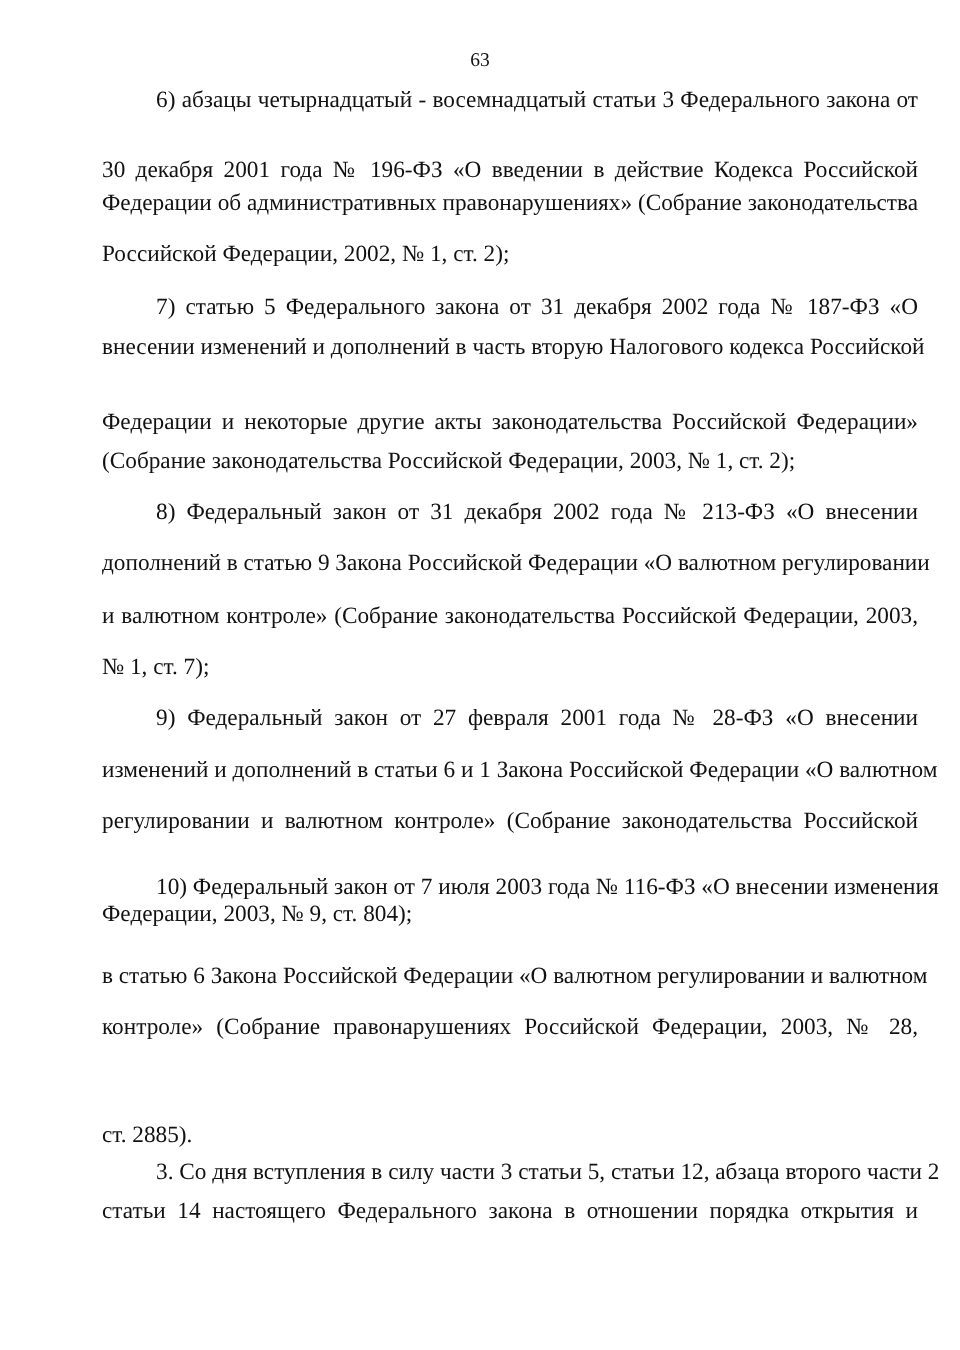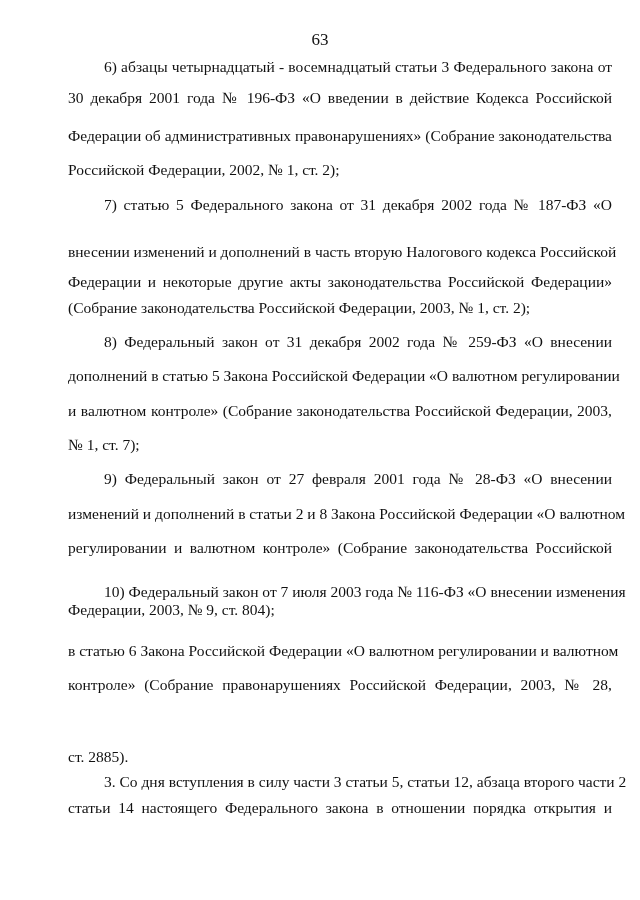--- a/index.html
+++ b/index.html
@@ -1,47 +1,47 @@
 <!DOCTYPE html>
 <html><head>
   <meta charset="utf-8">
   <style>
     html, body { margin: 0; padding: 0; background: #ffffff; }
     body { width: 640px; height: 900px; position: relative; overflow: hidden;
       font-family: "Liberation Serif", "DejaVu Serif", serif; color: #111; }
     .page-number { position: absolute; top: 30px; left: 0; width: 640px; text-align: center;
-      font-size: 17px; line-height: 20px; }
+      font-size: 13px; line-height: 20px; }
     .line { position: absolute; left: 68px; width: 544px; font-size: 15.5px; line-height: 20px;
       white-space: nowrap; text-align: justify; text-align-last: justify; }
     .line.first { left: 104px; width: 508px; }
     .line.last { text-align-last: left; }
   </style>
 </head>
 <body>
 
 <div>
   <div class="page-number">63</div>
 
   <div class="line first" style="top:57px">6) абзацы четырнадцатый - восемнадцатый статьи  3 Федерального закона от</div>
-  <div class="line" style="top:88px">30 декабря 2001 года № 196-ФЗ «О введении в действие Кодекса Российской</div>
+  <div class="line" style="top:104px">30 декабря 2001 года № 196-ФЗ «О введении в действие Кодекса Российской</div>
   <div class="line" style="top:126px">Федерации об административных правонарушениях» (Собрание законодательства</div>
   <div class="line last" style="top:160px">Российской Федерации, 2002, № 1, ст. 2);</div>
 
   <div class="line first" style="top:195px">7) статью 5  Федерального закона от 31 декабря 2002 года   № 187-ФЗ «О</div>
-  <div class="line" style="top:242px">внесении изменений и дополнений в часть вторую Налогового кодекса Российской</div>
+  <div class="line" style="top:222px">внесении изменений и дополнений в часть вторую Налогового кодекса Российской</div>
   <div class="line" style="top:272px">Федерации и некоторые другие акты законодательства Российской Федерации»</div>
   <div class="line last" style="top:298px">(Собрание законодательства Российской Федерации, 2003, № 1, ст. 2);</div>
 
-  <div class="line first" style="top:332px">8) Федеральный закон от 31 декабря 2002 года № 259-ФЗ «О внесении</div>
-  <div class="line" style="top:366px">дополнений в статью 5 Закона Российской Федерации «О валютном регулировании</div>
+  <div class="line first" style="top:332px">8) Федеральный закон от 31 декабря 2002 года № 213-ФЗ «О внесении</div>
+  <div class="line" style="top:366px">дополнений в статью 9 Закона Российской Федерации «О валютном регулировании</div>
   <div class="line" style="top:401px">и валютном контроле» (Собрание законодательства Российской Федерации, 2003,</div>
   <div class="line last" style="top:435px">№ 1, ст. 7);</div>
 
   <div class="line first" style="top:469px">9) Федеральный закон от 27 февраля 2001 года № 28-ФЗ «О внесении</div>
-  <div class="line" style="top:504px">изменений и дополнений в статьи 2 и 8 Закона Российской Федерации «О валютном</div>
+  <div class="line" style="top:504px">изменений и дополнений в статьи 6 и 1 Закона Российской Федерации «О валютном</div>
   <div class="line" style="top:538px">регулировании и валютном контроле» (Собрание законодательства Российской</div>
   <div class="line last" style="top:600px">Федерации, 2003, № 9, ст. 804);</div>
 
   <div class="line first" style="top:582px">10) Федеральный закон от 7 июля 2003 года № 116-ФЗ «О внесении изменения</div>
   <div class="line" style="top:641px">в статью 6 Закона Российской Федерации «О валютном регулировании и валютном</div>
   <div class="line" style="top:675px">контроле» (Собрание правонарушениях Российской Федерации, 2003, № 28,</div>
   <div class="line last" style="top:747px">ст. 2885).</div>
 
   <div class="line first" style="top:772px">3. Со дня вступления в силу части 3 статьи 5, статьи 12, абзаца второго части 2</div>
   <div class="line" style="top:798px">статьи 14 настоящего Федерального закона в отношении порядка открытия и</div>

